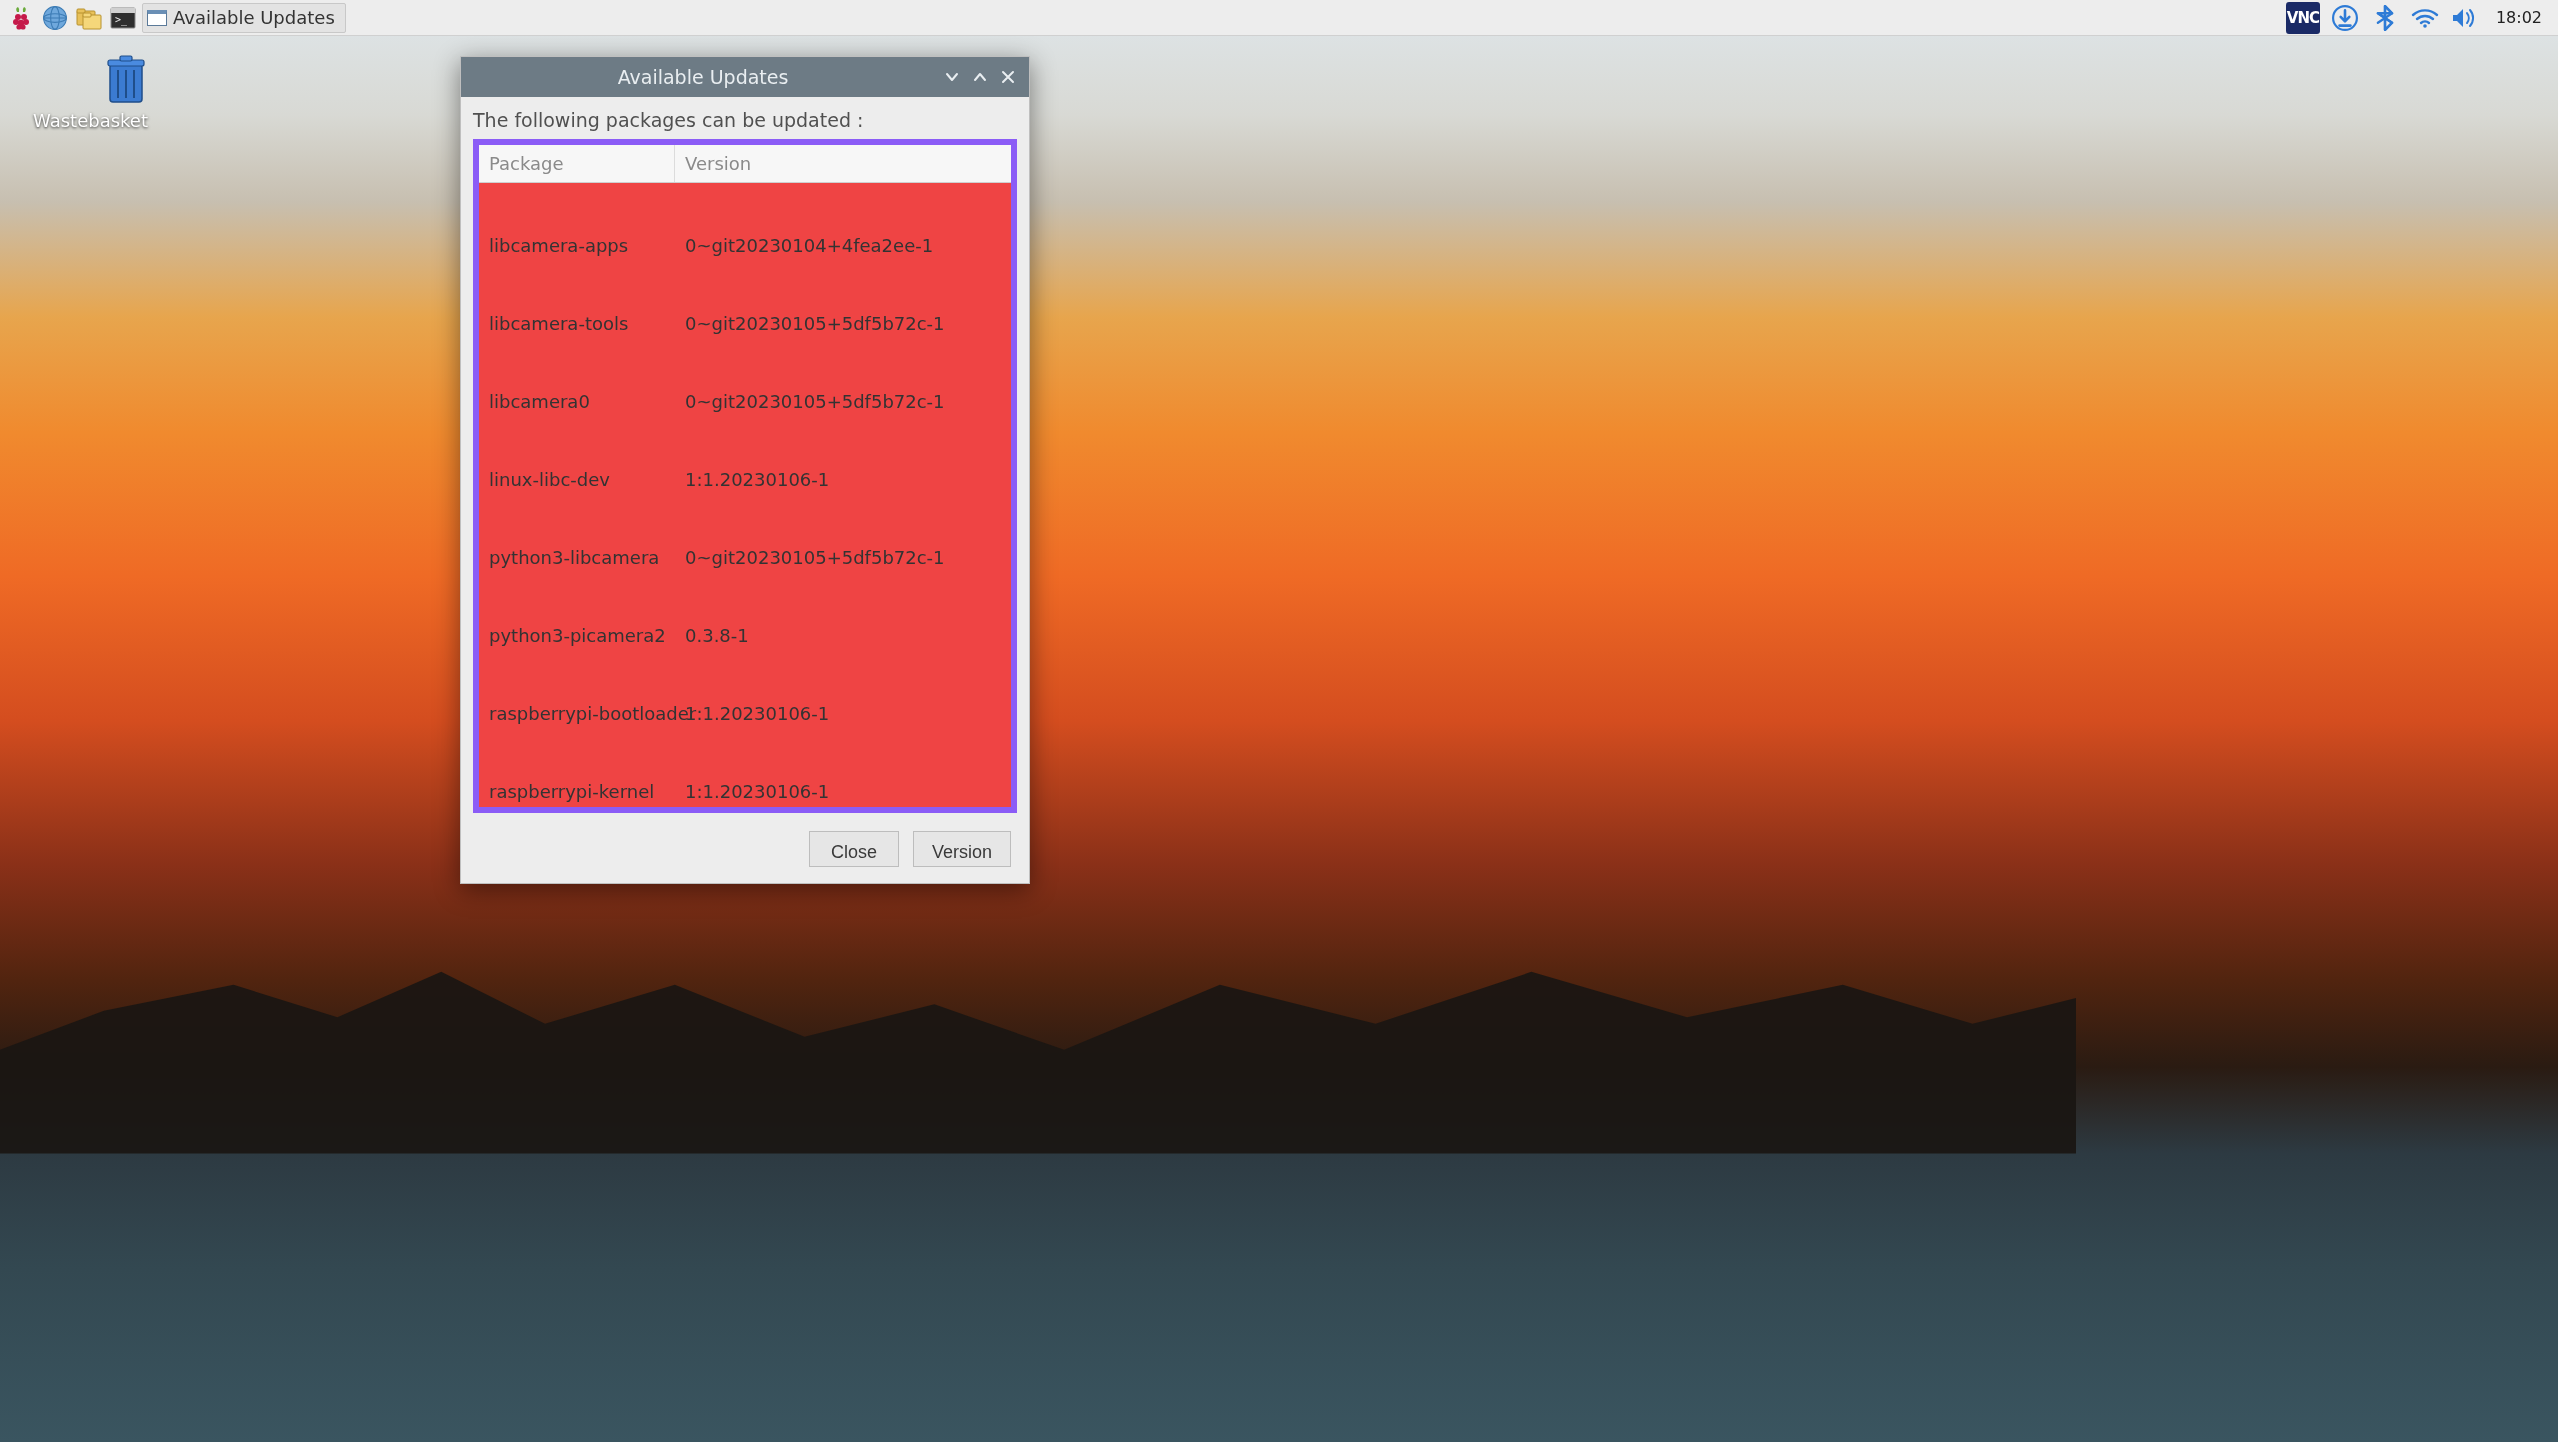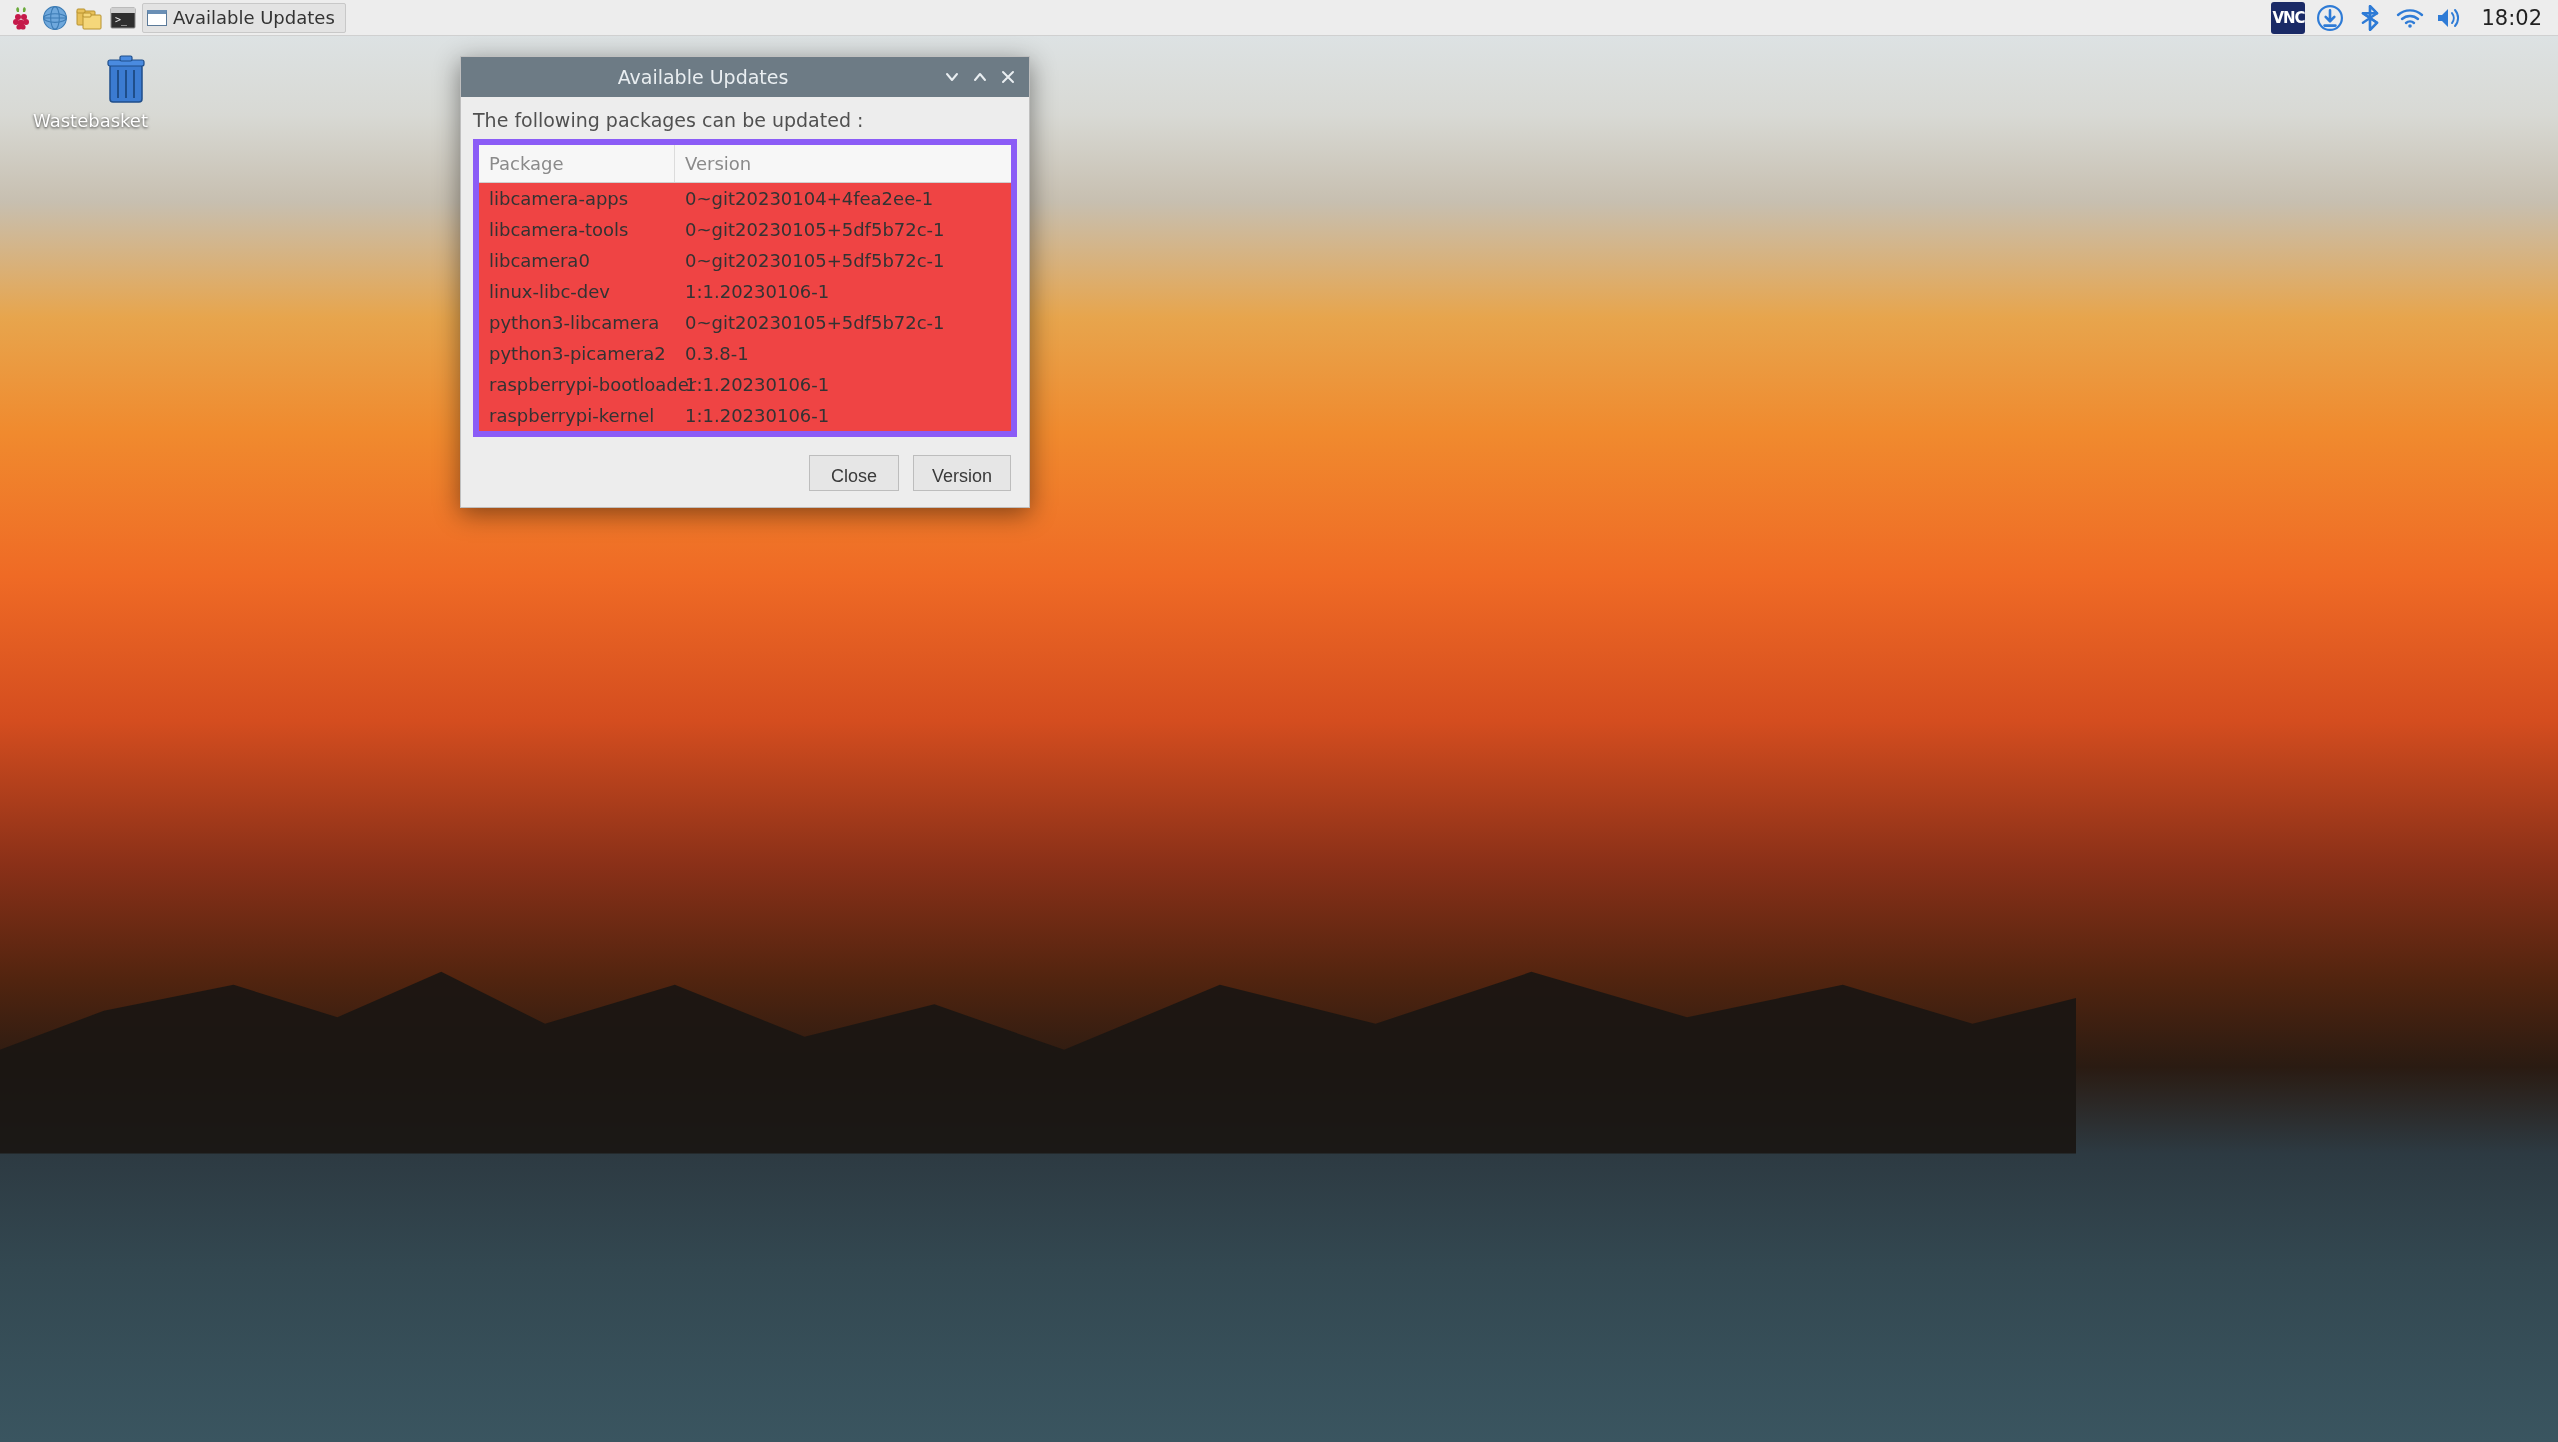--- a/index.html
+++ b/index.html
@@ -64,21 +64,21 @@
   .task-entry .win-icon {
     width: 20px; height: 16px;
     background: #fff; border: 1px solid #5b7a99;
     border-top: 4px solid #6a8fb5;
   }
   #tb-spacer { flex: 1; }
   #tb-tray {
     display: flex; align-items: center; gap: 10px;
     padding-right: 4px;
   }
-  #tb-clock { font-size: 21px; color: #222; padding: 0 6px; }
+  #tb-clock { font-size: 16px; color: #222; padding: 0 6px; }
 
   
   .desktop-icon {
     position: absolute;
     width: 120px;
     display: flex; flex-direction: column; align-items: flex-end; gap: 4px;
     color: #fff;
     text-shadow: 0 1px 3px rgba(0,0,0,.8);
     font-size: 18px;
   }
@@ -137,20 +137,21 @@
     border-right: 1px solid #dcdcdc;
   }
   #pkg-rows .row {
     display: flex;
     font-size: 18px;
     color: #333;
   }
   #pkg-rows .row .cell {
     padding: 5px 10px;
     white-space: nowrap;
+    margin-top: 47px;
   }
   .col-pkg, .cell-pkg { width: 196px; }
   .col-ver, .cell-ver { flex: 1; }
 
   #dialog-buttons {
     display: flex; justify-content: flex-end; gap: 14px;
     padding: 18px 6px 2px 6px;
   }
   .dlg-btn {
     min-width: 90px; height: 36px;

